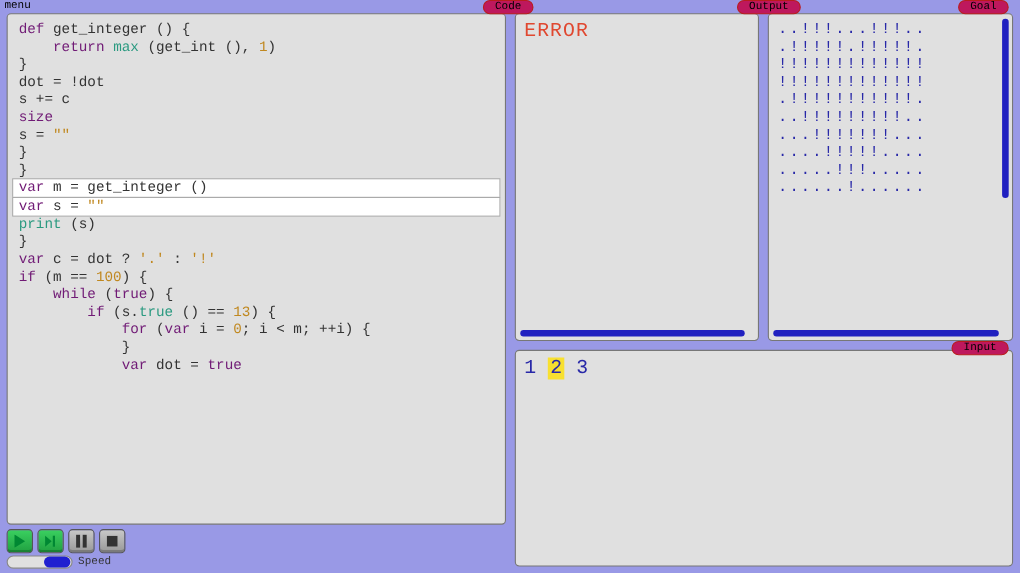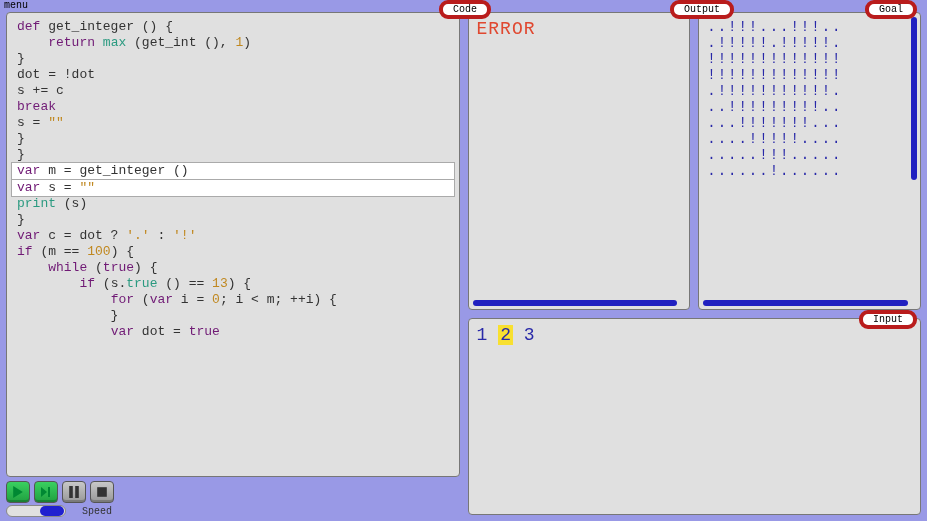--- a/index.html
+++ b/index.html
@@ -15,22 +15,22 @@
   .menu-label {
     position: absolute;
     top: 0;
     left: 4px;
     font-size: 10px;
     color: #000;
   }
   .panel-label {
     position: absolute;
     top: -2px;
-    background: #ffffff;
-    border: 4px solid #b91c1c;
+    background: #be185d;
+    border: 1px solid #b91c1c;
     border-radius: 9px;
     font-size: 10px;
     padding: 0 10px;
     color: #000;
     z-index: 10;
   }
   .main {
     position: absolute;
     top: 12px;
     left: 6px;
@@ -147,21 +147,21 @@
     justify-content: center;
     cursor: pointer;
     box-shadow: inset 0 -2px 0 rgba(0,0,0,0.2);
   }
   .btn.green { background: linear-gradient(#3ad060,#20a040); }
   .btn.grey  { background: linear-gradient(#c8c8c8,#989898); }
   .btn svg { width: 12px; height: 12px; }
   .speed-row {
     display: flex;
     align-items: center;
-    gap: 16px;
+    gap: 5px;
     font-size: 10px;
     color: #333;
     padding-bottom: 4px;
   }
   .slider {
     width: 60px;
     height: 12px;
     background: #e0e0e0;
     border: 1px solid #888;
     border-radius: 8px;
@@ -186,21 +186,21 @@
 
   <div class="left-col">
 
     <div class="panel code-panel" id="code-body">
         <div class="code-line"><span class="kw">def</span><span> get_integer () {</span></div>
         <div class="code-line"><span>    </span><span class="kw">return</span><span> </span><span class="fn">max</span><span> (get_int (), </span><span class="num">1</span><span>)</span></div>
         <div class="code-line"><span>}</span></div>
         <div class="code-line"><span></span></div>
         <div class="code-line"><span>dot = !dot</span></div>
         <div class="code-line"><span>s += c</span></div>
-        <div class="code-line"><span class="kw">break</span></div>
+        <div class="code-line"><span class="kw">size</span></div>
         <div class="code-line"><span>s = </span><span class="str">""</span></div>
         <div class="code-line"><span>}</span></div>
         <div class="code-line"><span>}</span></div>
         <div class="code-line highlight"><span class="kw">var</span><span> m = get_integer ()</span></div>
         <div class="code-line highlight"><span class="kw">var</span><span> s = </span><span class="str">""</span></div>
         <div class="code-line"><span class="fn">print</span><span> (s)</span></div>
         <div class="code-line"><span>}</span></div>
         <div class="code-line"><span class="kw">var</span><span> c = dot ? </span><span class="str">'.'</span><span> : </span><span class="str">'!'</span></div>
         <div class="code-line"><span class="kw">if</span><span> (m == </span><span class="num">100</span><span>) {</span></div>
         <div class="code-line"><span>    </span><span class="kw">while</span><span> (</span><span class="kw">true</span><span>) {</span></div>

